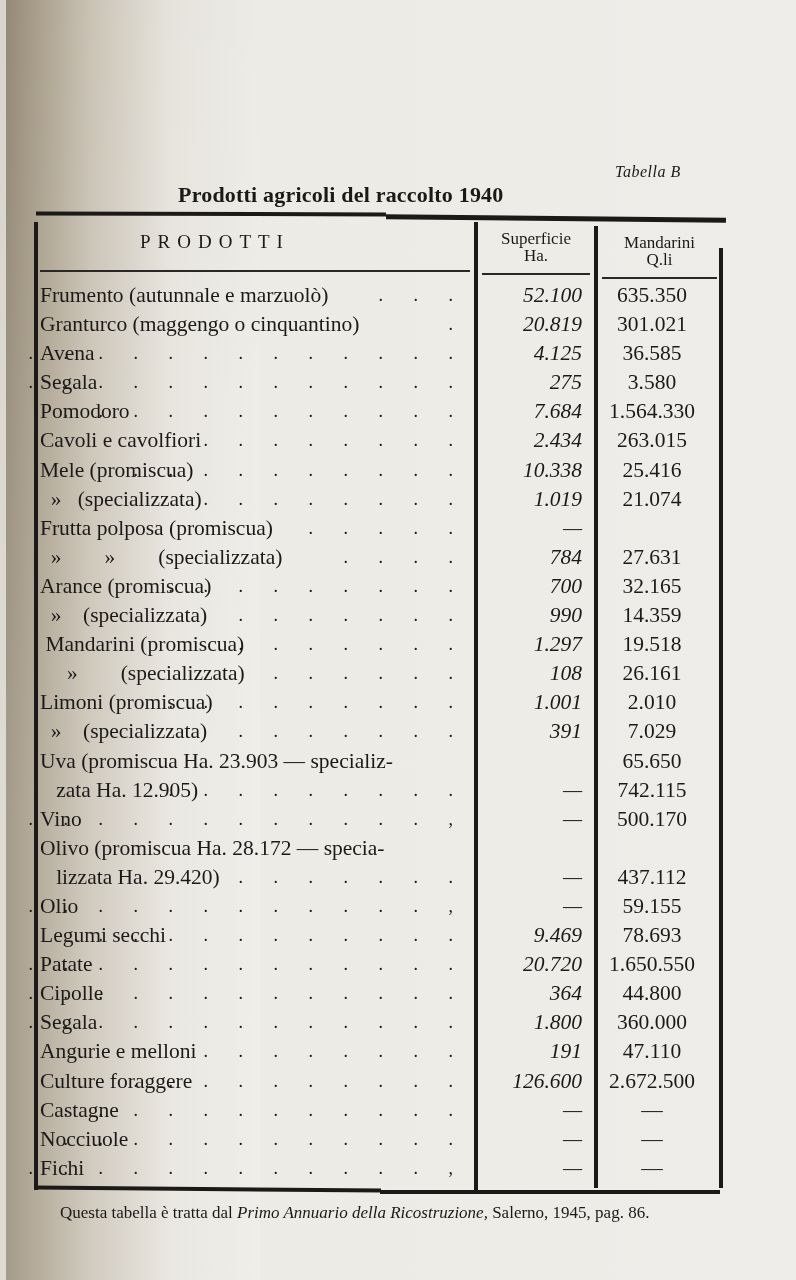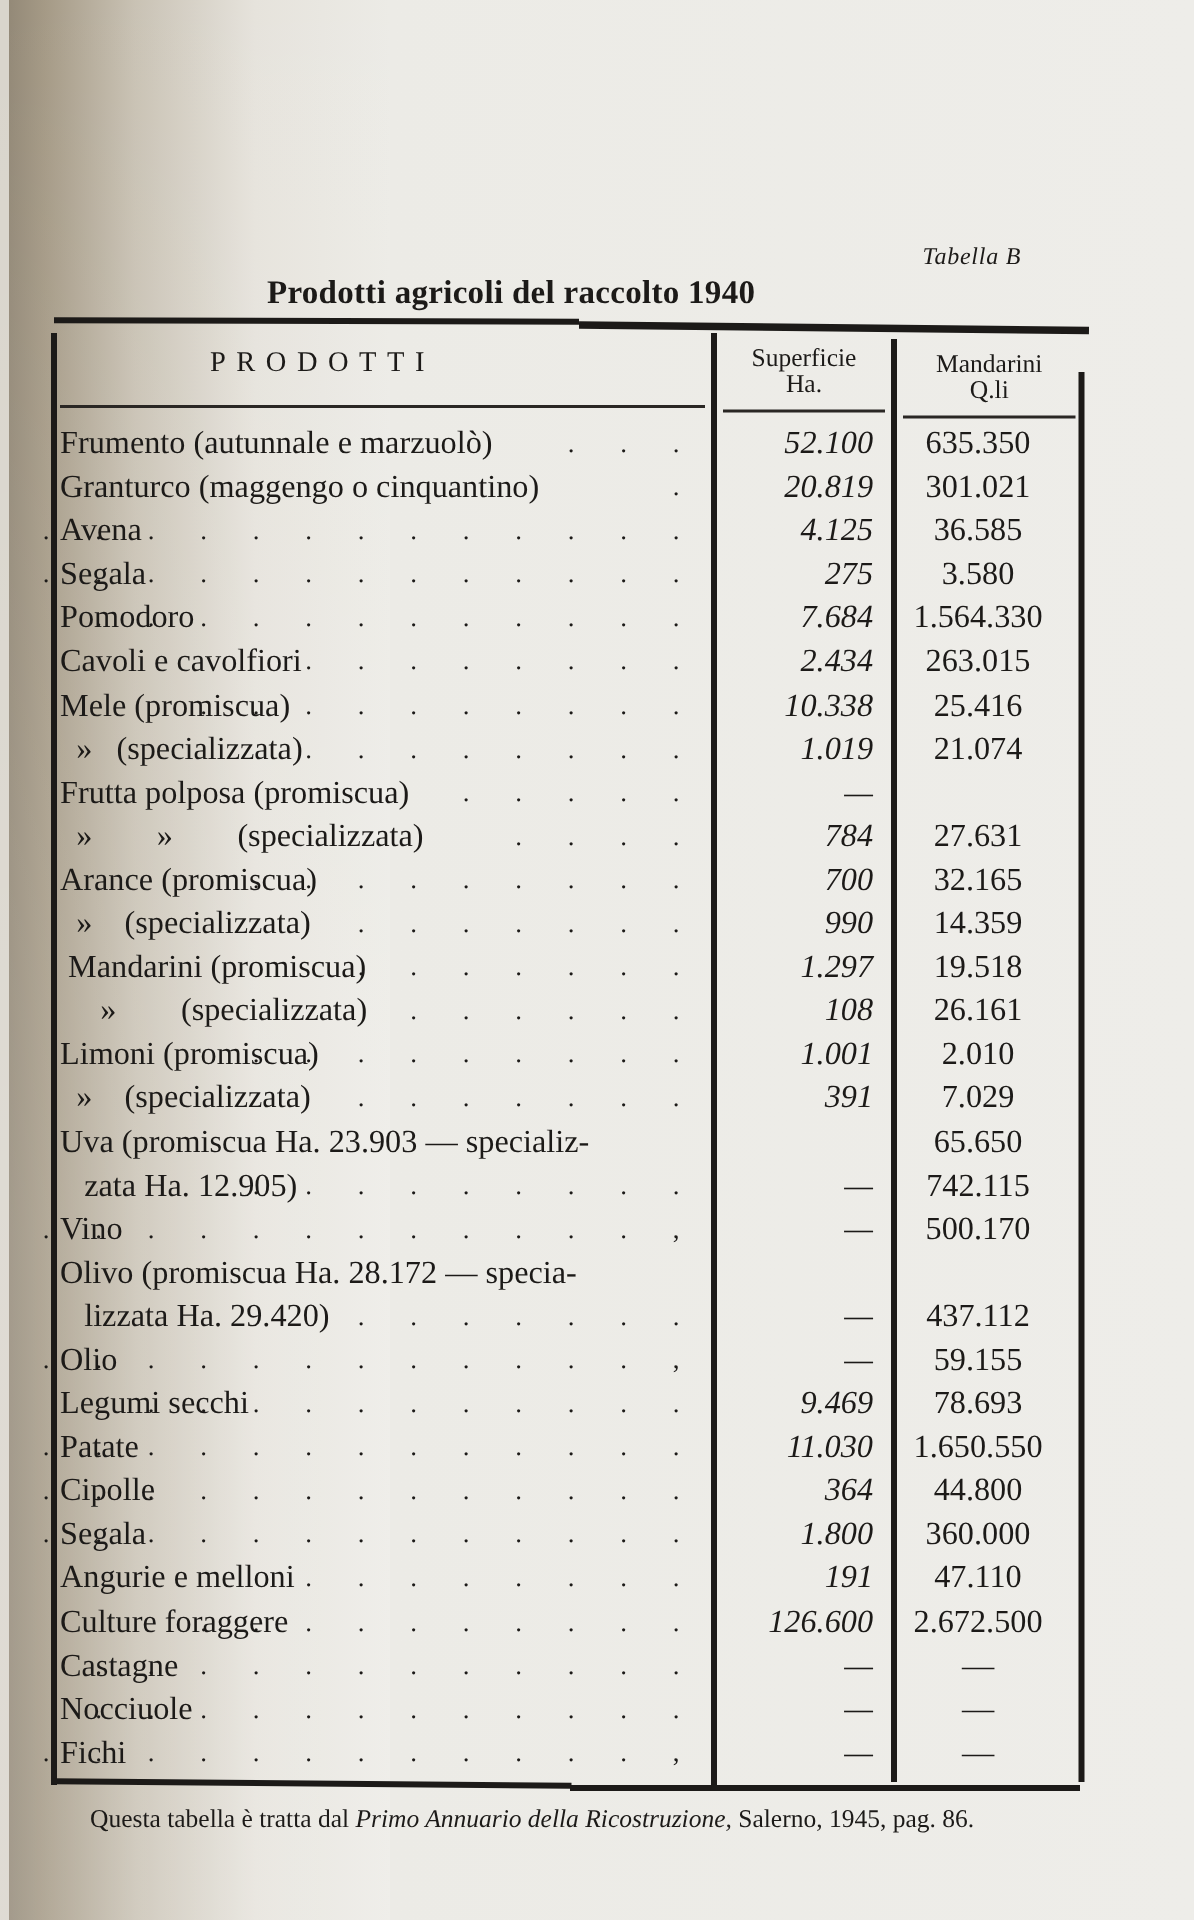--- a/index.html
+++ b/index.html
@@ -204,21 +204,21 @@
     </div>
     <div class="row">
       <span class="label">Legumi secchi</span>
       <span class="dots">. . . . . . . . . . .</span>
       <span class="sup">9.469</span>
       <span class="prod">78.693</span>
     </div>
     <div class="row">
       <span class="label">Patate</span>
       <span class="dots">. . . . . . . . . . . . .</span>
-      <span class="sup">11.030</span>
+      <span class="sup">20.720</span>
       <span class="prod">1.650.550</span>
     </div>
     <div class="row">
       <span class="label">Cipolle</span>
       <span class="dots">. . . . . . . . . . . . .</span>
       <span class="sup">364</span>
       <span class="prod">44.800</span>
     </div>
     <div class="row">
       <span class="label">Segala</span>

